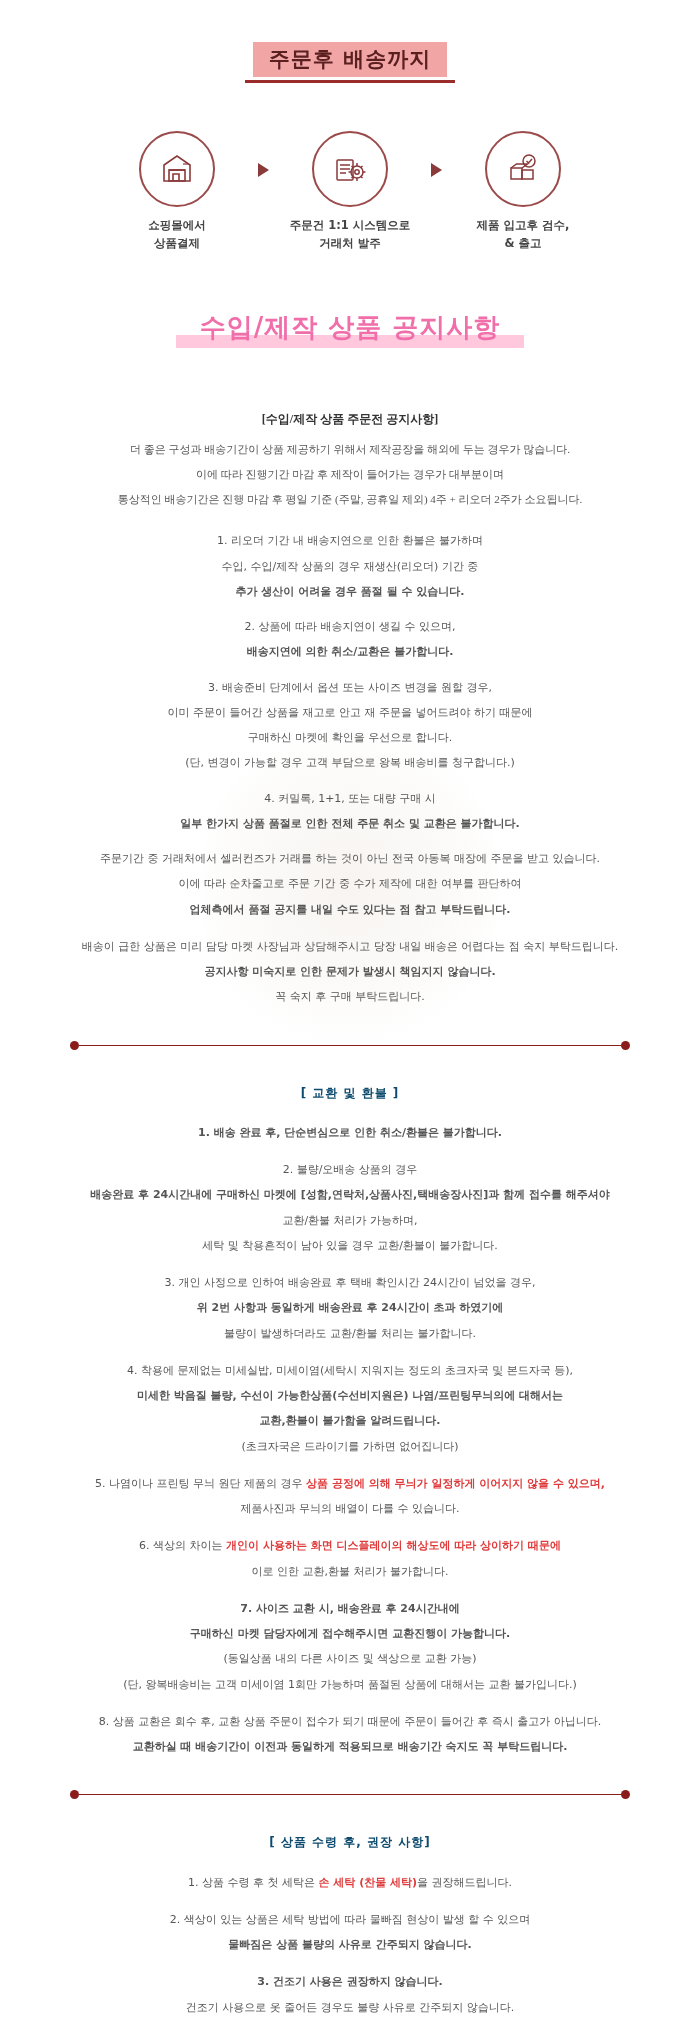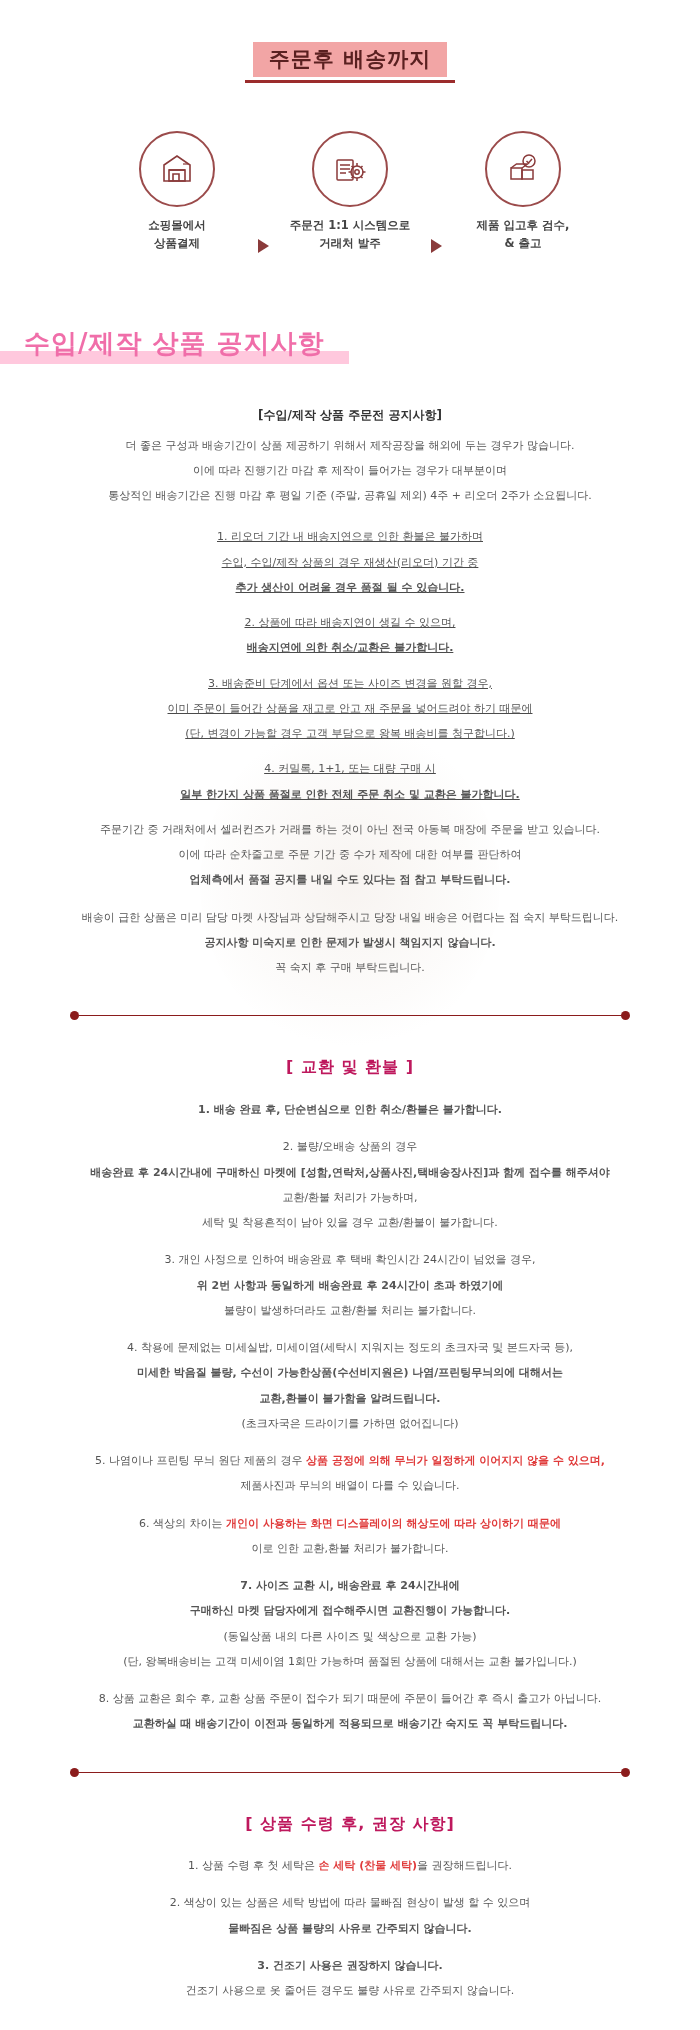--- a/index.html
+++ b/index.html
@@ -57,21 +57,21 @@
     height: 3px;
     background: #9b2c2c;
     margin: 3px auto 0;
   }
 
   
   .steps {
     margin: 48px auto 0;
     display: flex;
     justify-content: center;
-    align-items: flex-end;
+    align-items: flex-start;
     gap: 6px;
   }
   .step {
     width: 150px;
     text-align: center;
   }
   .step-circle {
     width: 76px; height: 76px;
     border: 2px solid #9b4b4b;
     border-radius: 50%;
@@ -90,22 +90,22 @@
   .arrow {
     margin-top: 32px;
     width: 0; height: 0;
     border-left: 11px solid #8a3a3a;
     border-top: 7px solid transparent;
     border-bottom: 7px solid transparent;
   }
 
   
   .main-title-wrap {
-    margin: 68px auto 0;
-    text-align: left;
+    margin: 52px auto 0;
+    text-align: center;
   }
   .main-title {
     display: inline-block;
     position: relative;
     font-size: 26px;
     font-weight: bold;
     color: #f06ea9;
     letter-spacing: 1px;
     padding: 2px 24px;
   }
@@ -128,23 +128,23 @@
   }
   .sec p {
     margin: 0 0 6px;
     font-size: 11px;
     color: #555;
     line-height: 1.75;
   }
   .red { color: #e03b3b; font-weight: bold; }
   .sp-top { margin-top: 22px; }
 
-  .intro { margin: 40px auto 0; width: 600px; }
+  .intro { margin: 60px auto 0; width: 600px; font-family: Liberation Serif, serif; }
   .numlist { margin: 22px auto 0; width: 620px; }
-  .numlist .item { margin-bottom: 16px; text-decoration: underline; }
+  .numlist .item { margin-bottom: 16px; }
 
   
   .divider {
     position: relative;
     width: 560px;
     margin: 34px auto;
     height: 9px;
   }
   .divider .line {
     position: absolute;
@@ -157,23 +157,23 @@
     top: 0;
     width: 9px; height: 9px;
     border-radius: 50%;
     background: #8b1c1c;
   }
   .divider .dot.l { left: 0; }
   .divider .dot.r { right: 0; }
 
   .sectitle {
     text-align: center;
-    font-size: 16px;
+    font-size: 12px;
     font-weight: bold;
-    color: #be185d;
+    color: #0c4a6e;
     margin: 26px 0 20px;
     letter-spacing: 1px;
   }
   .block { width: 640px; margin: 0 auto 18px; text-align: center; }
   .note { font-size: 10.5px; color: #777; }
 </style>
 </head>
 <body>
 
 <div class="page">
@@ -263,20 +263,21 @@
       </div>
 
       <div class="item">
         <p>2. 상품에 따라 배송지연이 생길 수 있으며,</p>
         <p class="red">배송지연에 의한 취소/교환은 불가합니다.</p>
       </div>
 
       <div class="item">
         <p>3. 배송준비 단계에서 옵션 또는 사이즈 변경을 원할 경우,</p>
         <p>이미 주문이 들어간 상품을 재고로 안고 재 주문을 넣어드려야 하기 때문에</p>
+        <p>구매하신 마켓에 확인을 우선으로 합니다.</p>
         <p>(단, 변경이 가능할 경우 고객 부담으로 왕복 배송비를 청구합니다.)</p>
       </div>
 
       <div class="item">
         <p>4. 커밀록, 1+1, 또는 대량 구매 시</p>
         <p class="red">일부 한가지 상품 품절로 인한 전체 주문 취소 및 교환은 불가합니다.</p>
       </div>
     </div>
 
     <div class="sec block sp-top">

